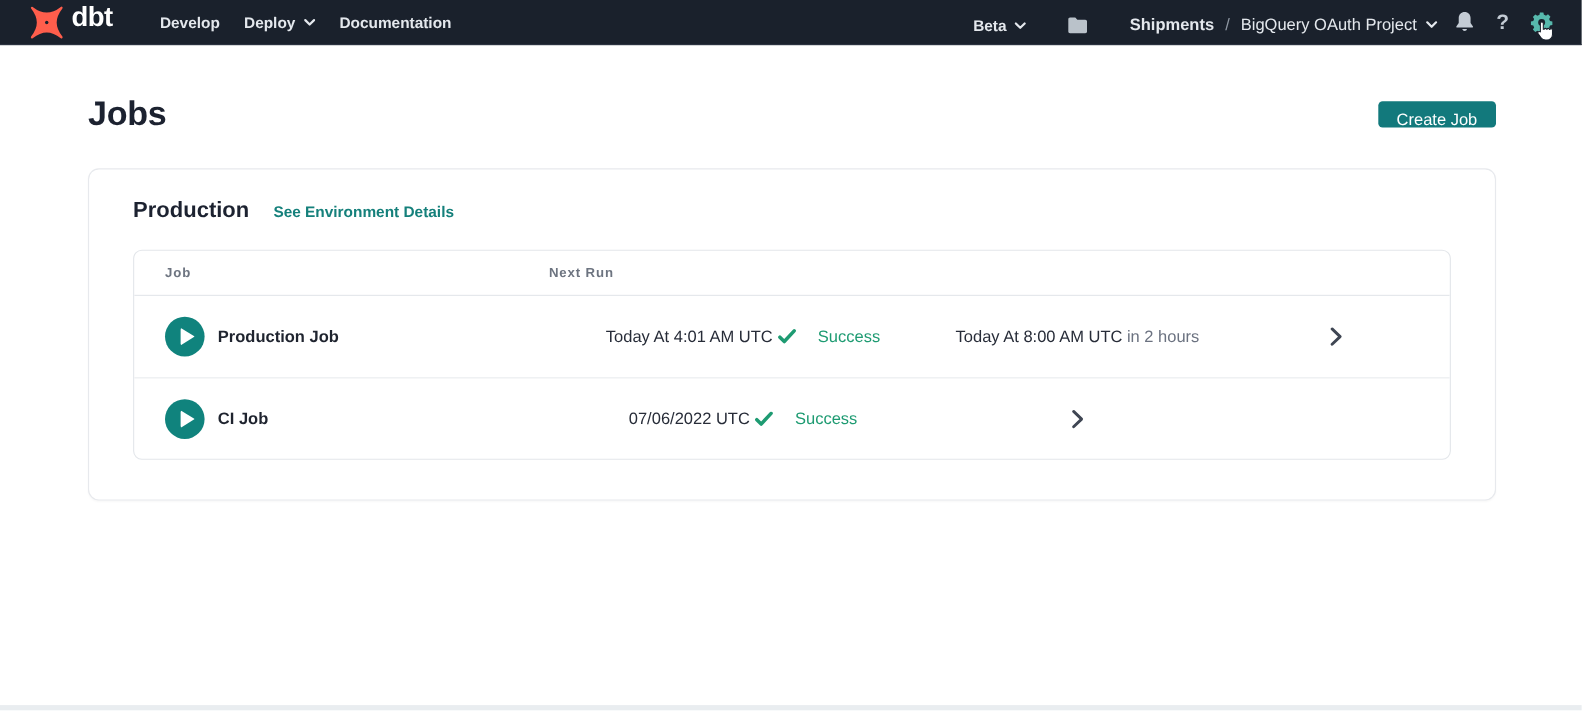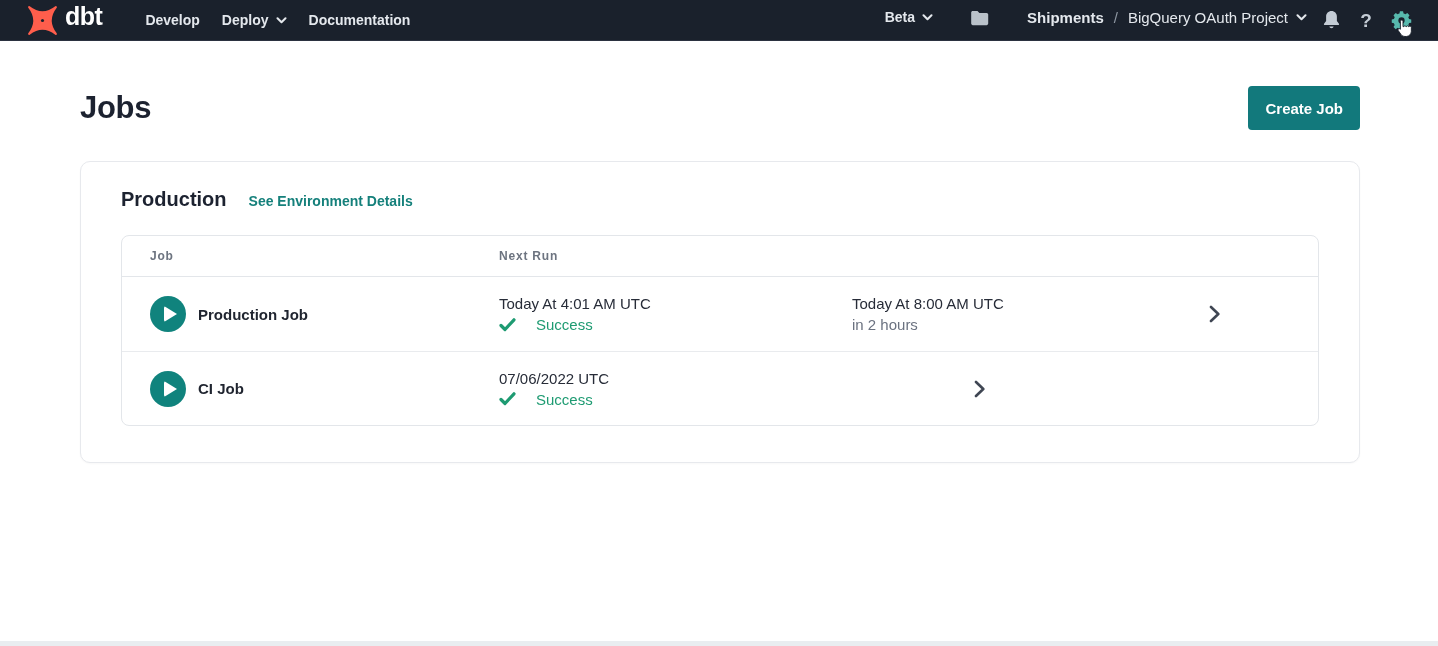--- a/index.html
+++ b/index.html
@@ -17,40 +17,40 @@
     height:41px; background:#1a212c; display:flex; align-items:center;
     padding:0 26px; border-bottom:1px solid #2b3240;
   }
   .logo { display:flex; align-items:flex-start; gap:6px; margin-right:32px; cursor:pointer; }
   .logo-text { color:#ffffff; font-size:25px; font-weight:700; letter-spacing:-0.5px; line-height:1; padding-bottom:3px; }
   .nav-links { display:flex; align-items:center; }
   .nav-link {
     color:#e4e8ed; font-size:14px; font-weight:700; margin:0 11px;
     display:flex; align-items:center; gap:7px; cursor:pointer; text-decoration:none; white-space:nowrap;
   }
-  .nav-right { margin-left:auto; display:flex; align-items:flex-start; }
+  .nav-right { margin-left:auto; display:flex; align-items:flex-end; }
   .project-switcher { display:flex; align-items:center; gap:8px; margin-left:26px; cursor:pointer; color:#e4e8ed; font-size:15px; }
   .project-switcher .account { font-weight:700;margin-left:30px; }
   .project-switcher .sep { color:#8f98a3; font-weight:400; margin:0 2px; }
   .project-switcher .project { font-weight:400; }
   .icon-btn {
     width:22px; height:22px; display:flex; align-items:center; justify-content:center;
     margin-left:13px; cursor:pointer; position:relative; color:#c4ccd5;
   }
   .help-glyph { font-size:19px; font-weight:800; color:#c4ccd5; line-height:1; }
   .cursor-overlay { position:absolute; left:7px; top:10px; pointer-events:none; }
 
   
   .page { padding:0 78px 0 80px; }
   .page-head { margin-top:45px; display:flex; align-items:center; justify-content:space-between;gap:15px; }
   .page-title { font-size:31px; font-weight:700; color:#1c2230; letter-spacing:-0.3px; }
   .btn-primary {
     background:#12797c; color:#ffffff; border:none; border-radius:4px;
-    font-family:"Liberation Sans", sans-serif; font-size:15px; font-weight:700;
-    padding:9px 17px; cursor:pointer; height:44px;
+    font-family:"Liberation Sans", sans-serif; font-size:15px; font-weight:400;
+    padding:9px 17px; cursor:pointer; height:24px;
   }
 
   
   .card {
     margin-top:31px; border:1px solid #e7e9ed; border-radius:10px;
     background:#ffffff; padding:26px 40px 36px 40px;
     box-shadow:0 1px 2px rgba(22,28,40,0.03);
   }
   .card-head { display:flex; align-items:baseline; gap:22px; margin-bottom:24px; }
   .env-name { font-size:20px; font-weight:700; color:#1c2230; }
@@ -71,21 +71,21 @@
   .play-btn {
     width:36px; height:36px; border-radius:50%; background:#10837d; flex:0 0 auto;
     display:flex; align-items:center; justify-content:center; cursor:pointer; border:none;
   }
   .play-tri {
     width:0; height:0; margin-left:4px;
     border-left:13px solid #ffffff; border-top:8px solid transparent; border-bottom:8px solid transparent;
     border-radius:2px;
   }
   .job-name { font-size:15px; font-weight:700; color:#1f242f; }
-  .stack { display:flex; flex-direction:column; justify-content:center; gap:4px; }
+  .stack { display:flex; justify-content:center; gap:4px; }
   .primary { font-size:15px; color:#272c38; }
   .secondary { font-size:15px; color:#6b7280; }
   .status { display:flex; align-items:center; gap:20px; font-size:15px; color:#1e9b72; }
   .chevron-cell { display:flex; justify-content:center; align-items:center; }
 
   .bottom-strip {
     position:absolute; left:0; bottom:0; width:100%; height:5px; background:#e9edf0;
   }
 </style>
 </head>

